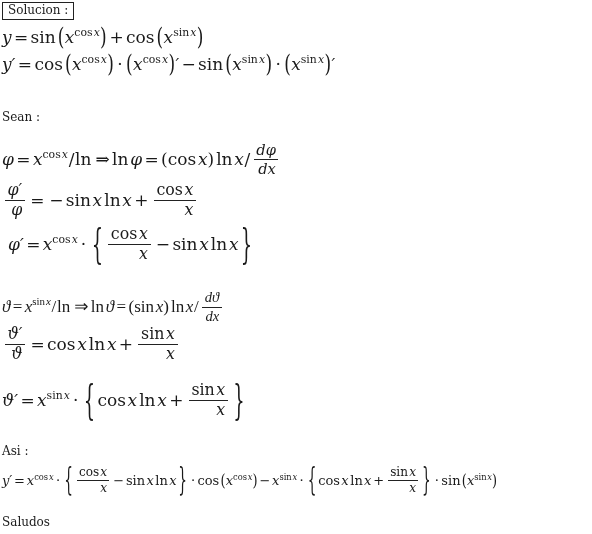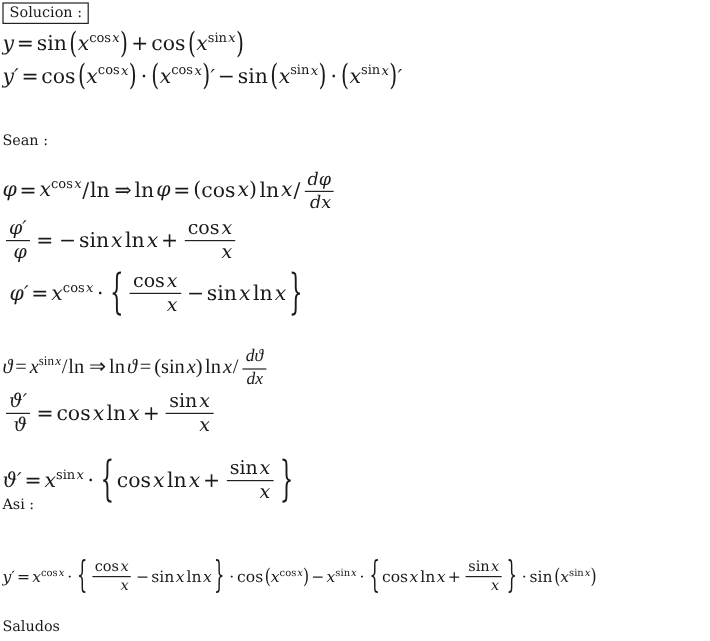--- a/index.html
+++ b/index.html
@@ -148,21 +148,21 @@
   </div>
 
   <div class="mline" style="left:2px; top:326px;">
     <span class="frac"><span class="nu"><span class="var">ϑ′</span></span><span class="de"><span class="var">ϑ</span></span></span><span class="op">=</span><span class="fn">cos</span><span class="var">x</span><span class="thin"></span><span class="fn">ln</span><span class="var">x</span><span class="op">+</span><span class="frac"><span class="nu"><span class="fn">sin</span><span class="var">x</span></span><span class="de"><span class="var">x</span></span></span>
   </div>
 
   <div class="mline" style="left:2px; top:382px;">
     <span class="var">ϑ′</span><span class="op">=</span><span class="var">x</span><sup class="sup"><span class="fn">sin</span><span class="var">x</span></sup><span class="cdot">·</span><span class="brace">{</span><span class="fn">cos</span><span class="var">x</span><span class="thin"></span><span class="fn">ln</span><span class="var">x</span><span class="op">+</span><span class="frac"><span class="nu"><span class="fn">sin</span><span class="var">x</span></span><span class="de"><span class="var">x</span></span></span><span class="brace">}</span>
   </div>
 
-  <div class="txt" style="left:2px; top:413px;">Asi :</div>
+  <div class="txt" style="left:2px; top:444px;">Asi :</div>
 
   <div class="mline" style="left:2px; top:466px; font-size:13px;">
     <span class="var">y′</span><span class="op">=</span><span class="var">x</span><sup class="sup"><span class="fn">cos</span><span class="var">x</span></sup><span class="cdot">·</span><span class="brace">{</span><span class="frac"><span class="nu"><span class="fn">cos</span><span class="var">x</span></span><span class="de"><span class="var">x</span></span></span><span class="op">−</span><span class="fn">sin</span><span class="var">x</span><span class="thin"></span><span class="fn">ln</span><span class="var">x</span><span class="brace">}</span><span class="cdot">·</span><span class="fn">cos</span><span class="paren-tall">(</span><span class="var">x</span><sup class="sup"><span class="fn">cos</span><span class="var">x</span></sup><span class="paren-tall">)</span><span class="op">−</span><span class="var">x</span><sup class="sup"><span class="fn">sin</span><span class="var">x</span></sup><span class="cdot">·</span><span class="brace">{</span><span class="fn">cos</span><span class="var">x</span><span class="thin"></span><span class="fn">ln</span><span class="var">x</span><span class="op">+</span><span class="frac"><span class="nu"><span class="fn">sin</span><span class="var">x</span></span><span class="de"><span class="var">x</span></span></span><span class="brace">}</span><span class="cdot">·</span><span class="fn">sin</span><span class="paren-tall">(</span><span class="var">x</span><sup class="sup"><span class="fn">sin</span><span class="var">x</span></sup><span class="paren-tall">)</span>
   </div>
 
   <div class="txt" style="left:2px; top:515px;">Saludos</div>
 
 </div>
 
 </body></html>

